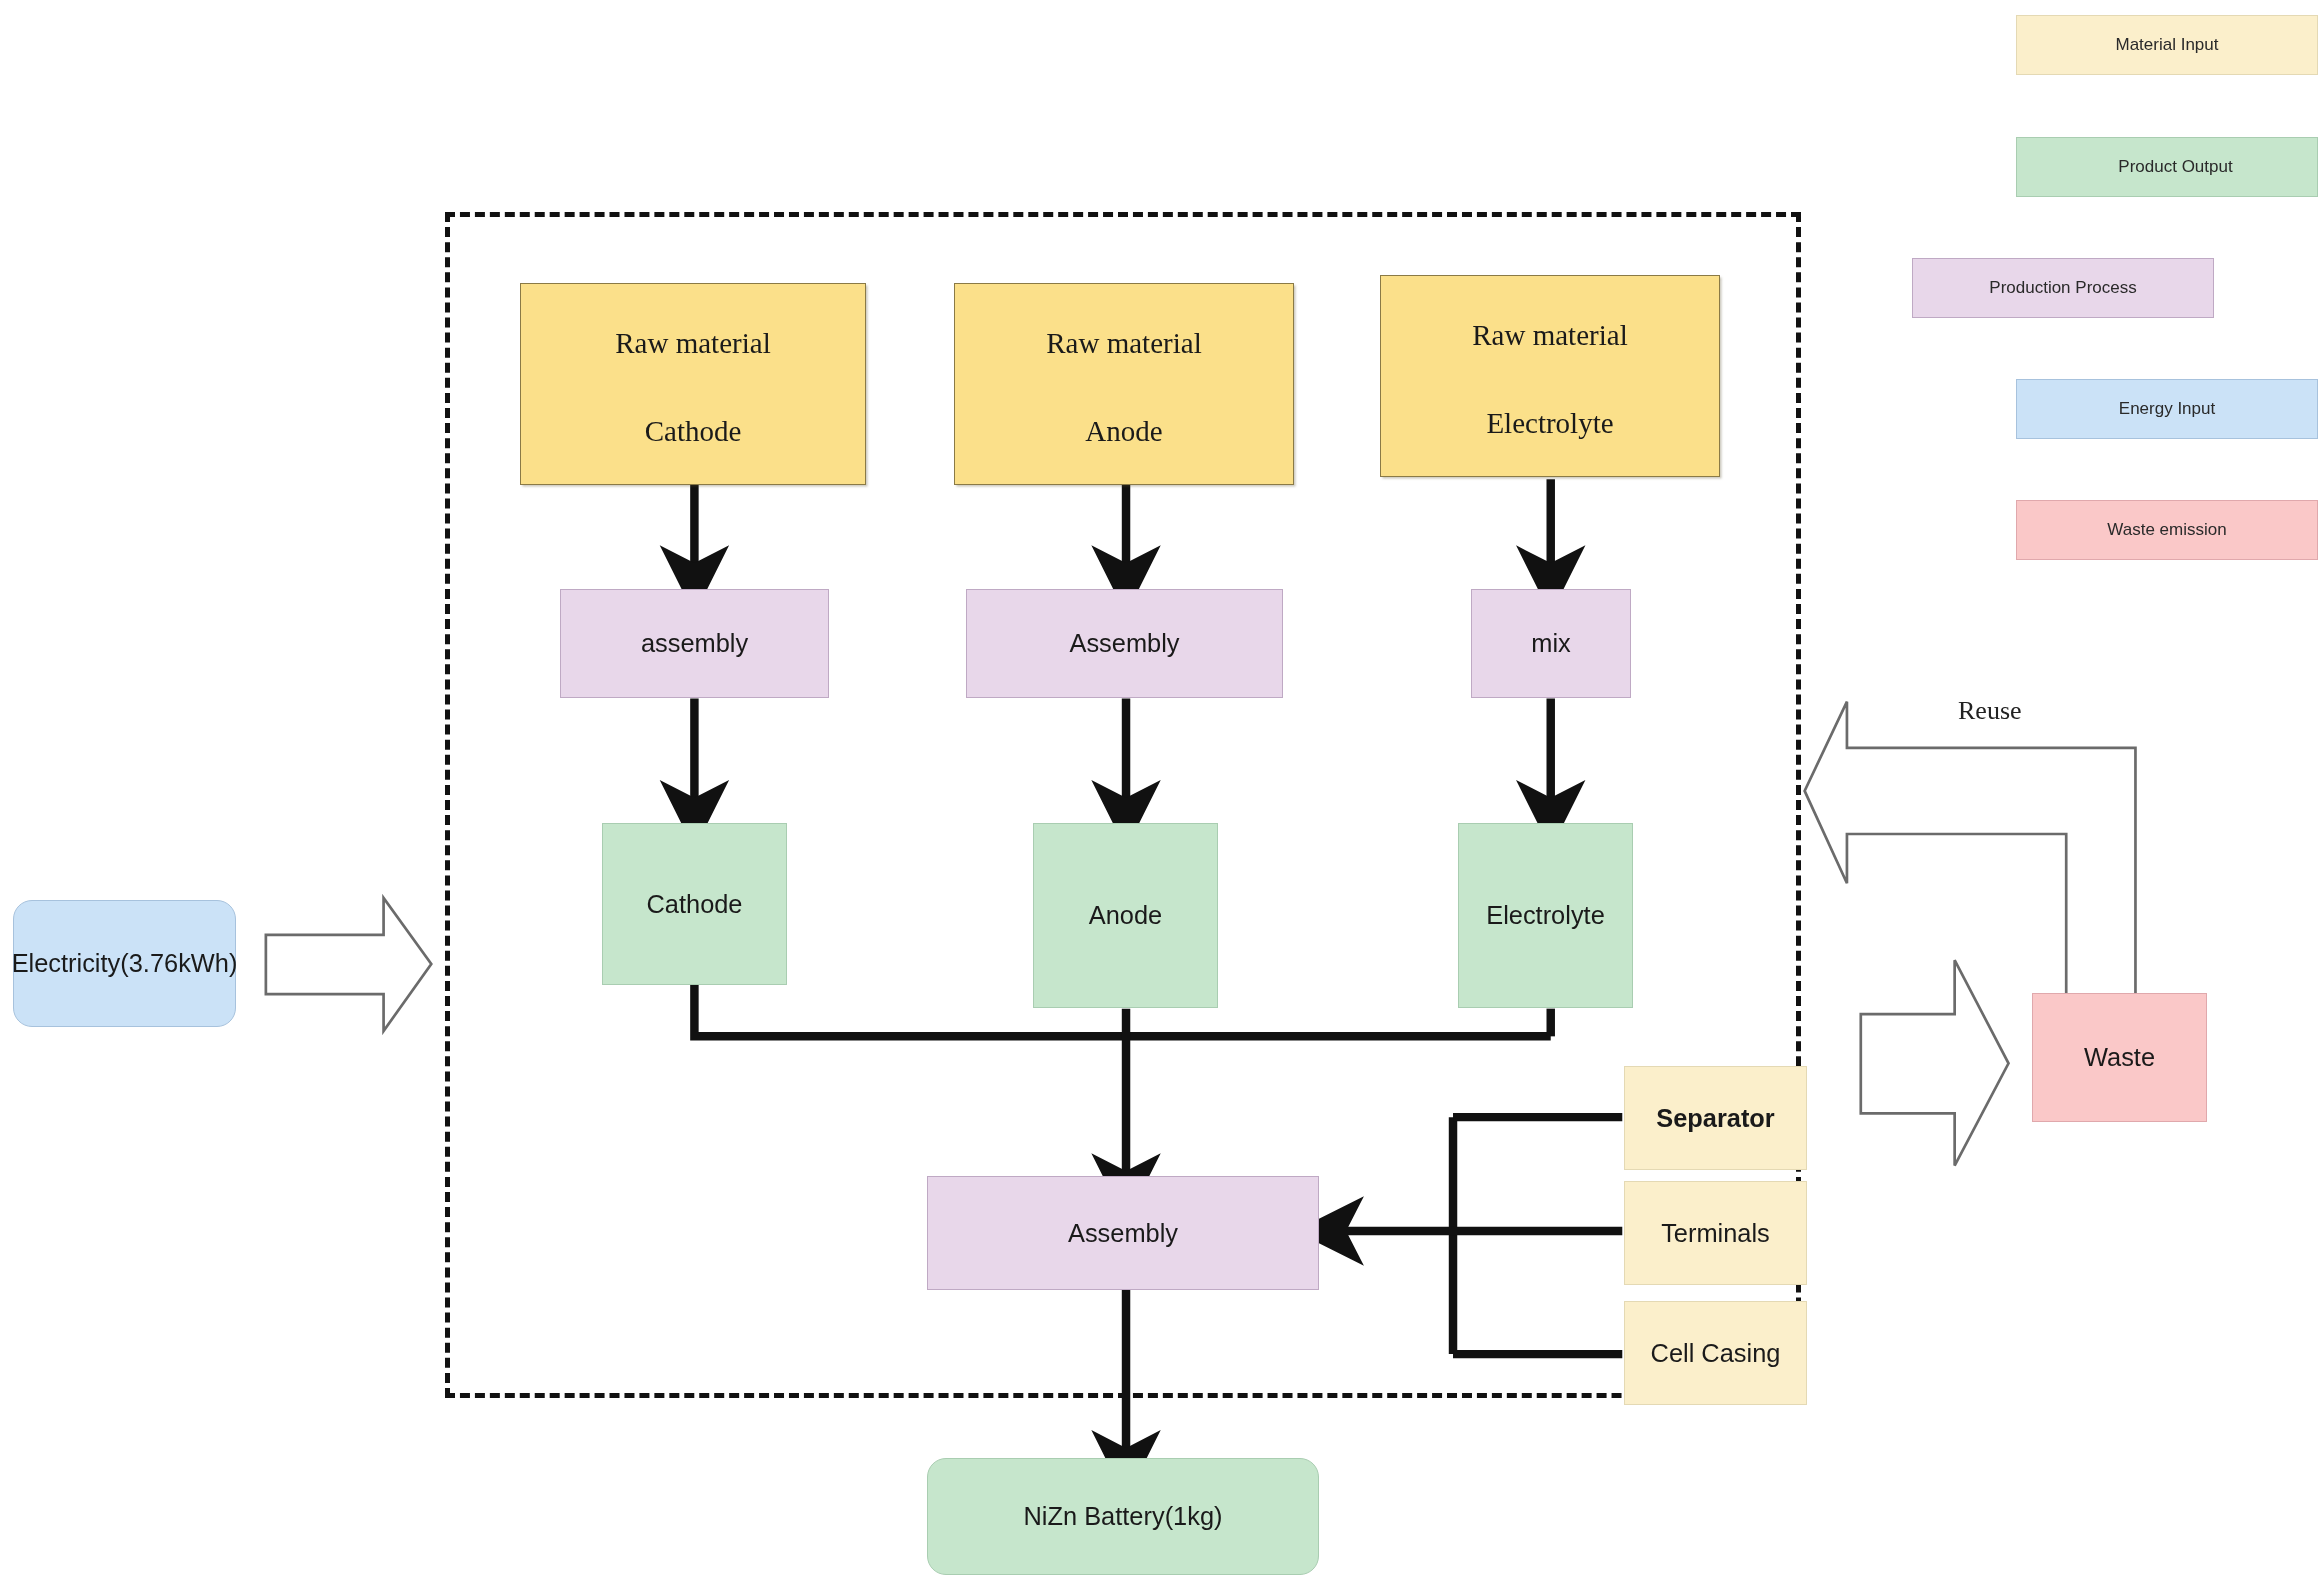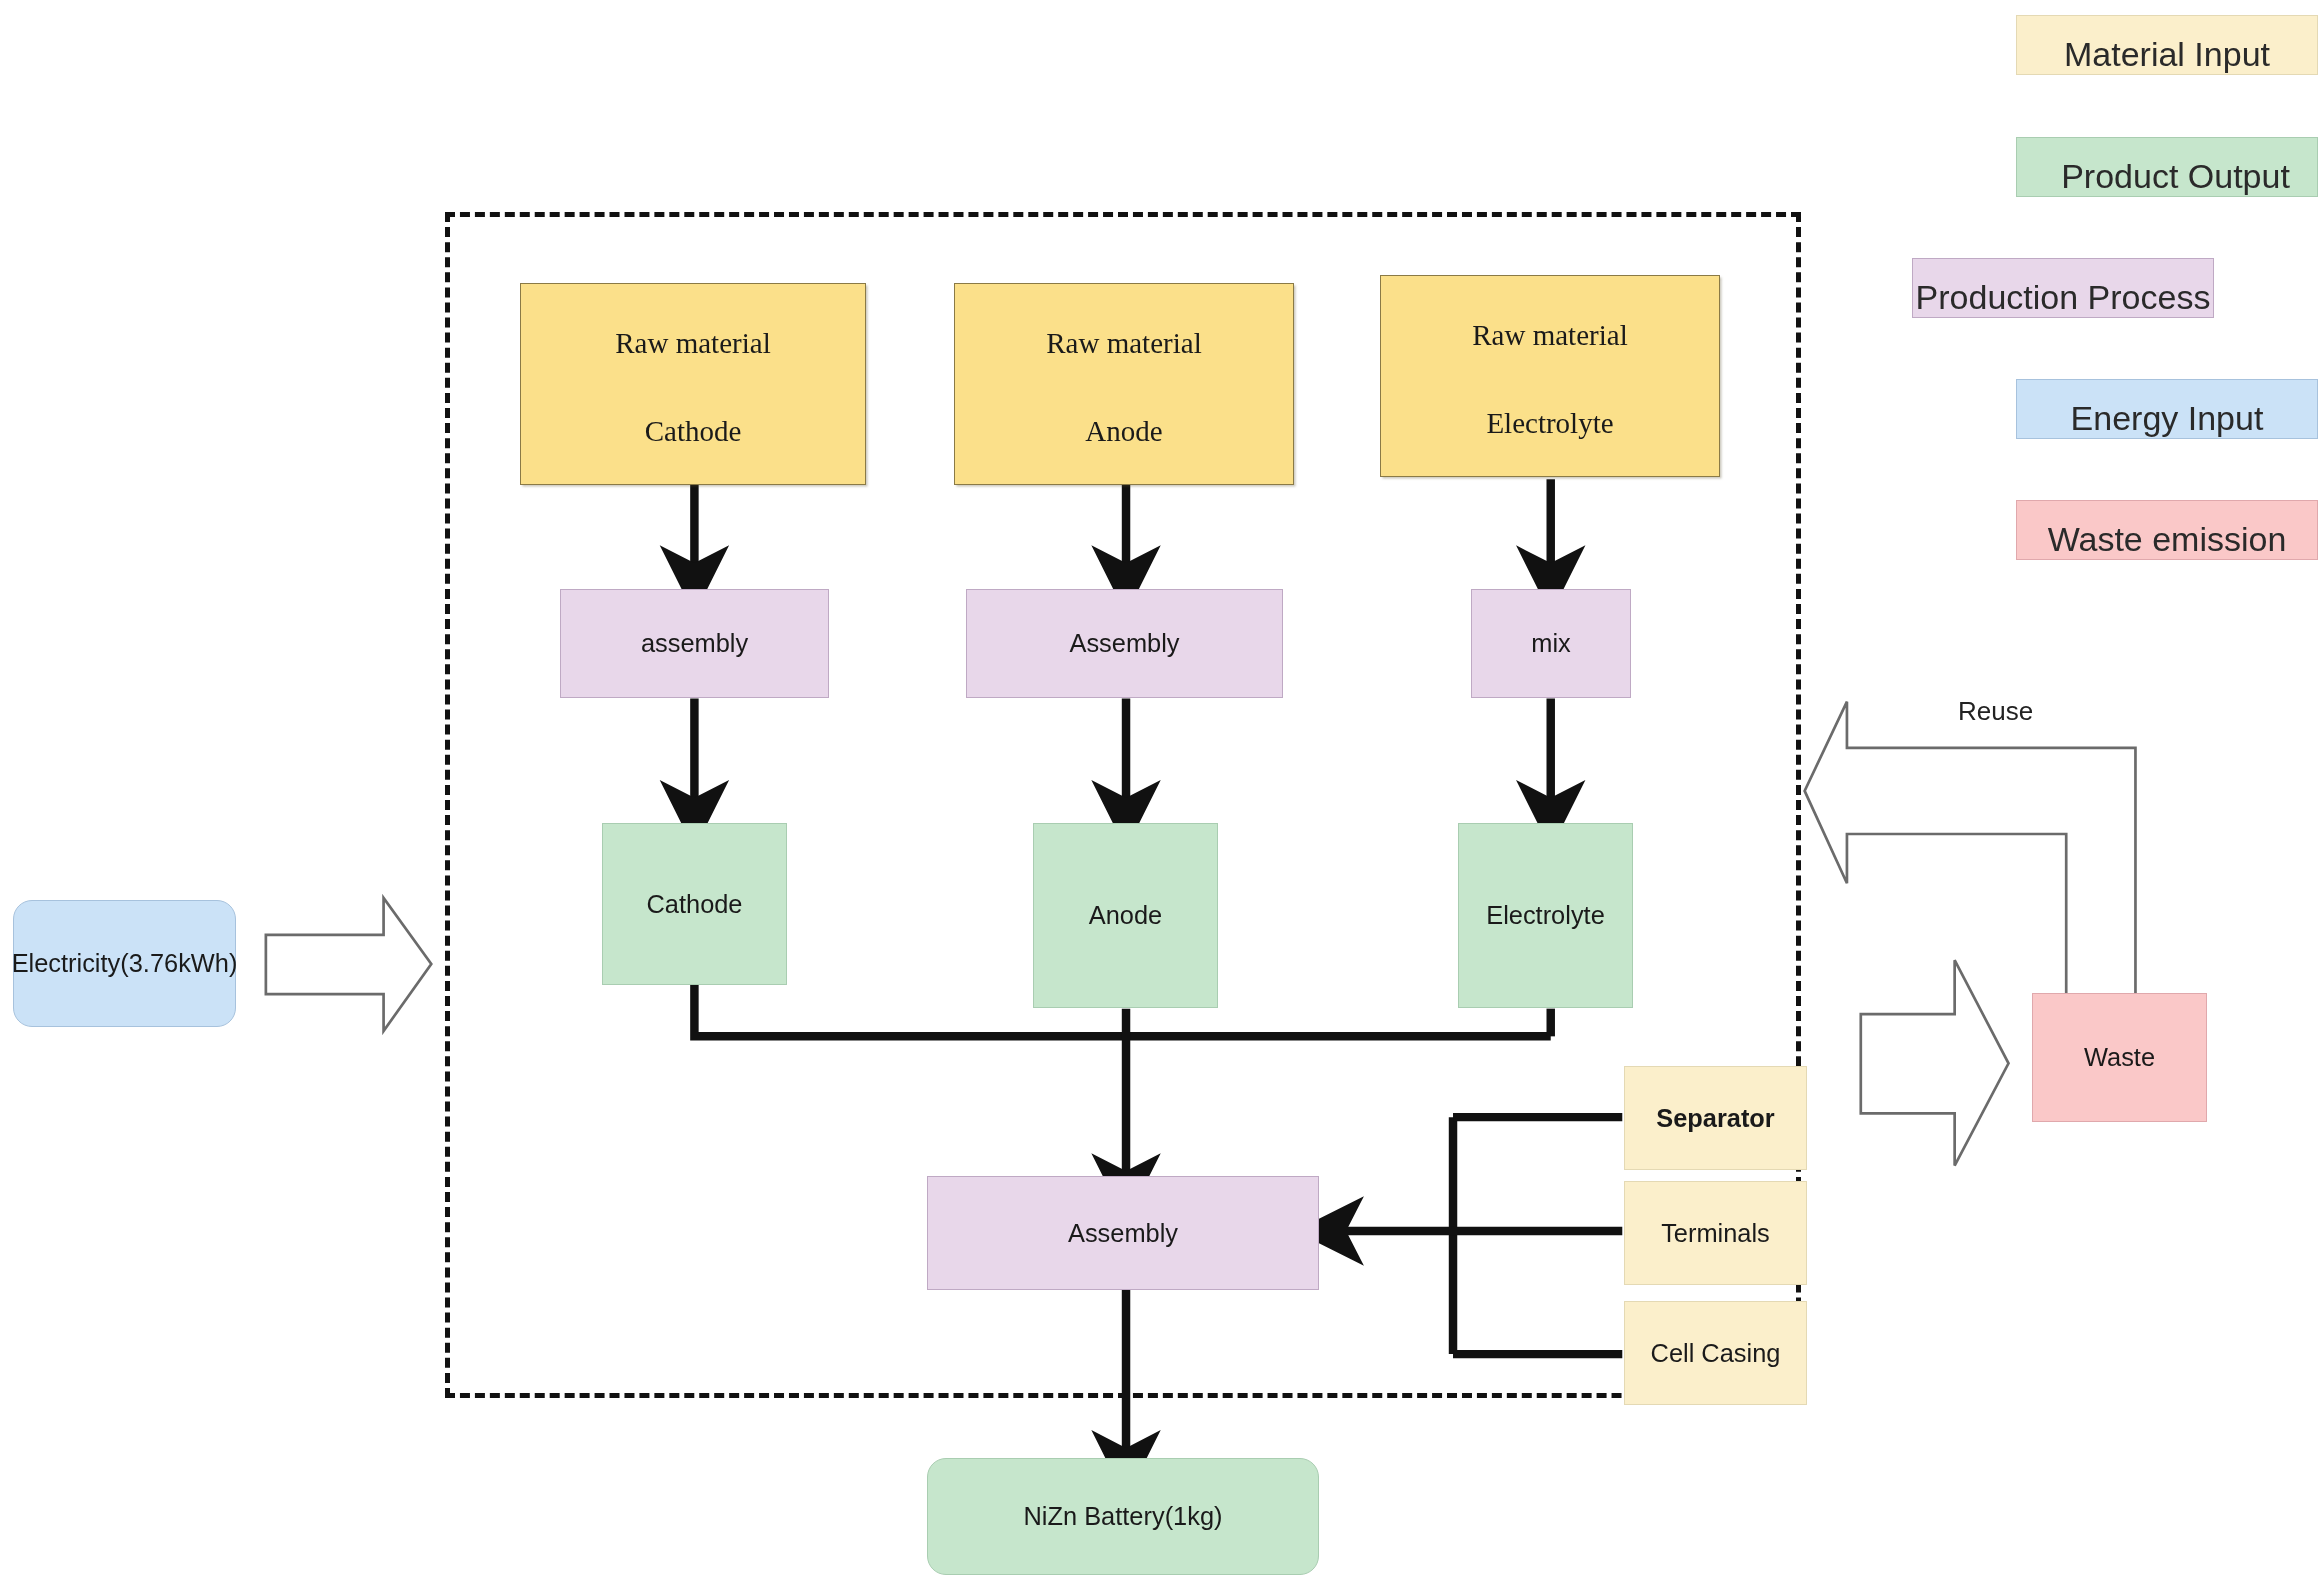--- a/index.html
+++ b/index.html
@@ -53,23 +53,23 @@
   }
   .waste {
     background: #FAC8C8;
     border: 1.5px solid #e0a8ac;
   }
   
   .legend-item {
     position: absolute;
     box-sizing: border-box;
     display: flex;
-    align-items: flex-end;
+    align-items: center;
     justify-content: center;
-    font-size: 34px;
+    font-size: 17px;
     color: #2a2a2a;
     font-family: "Liberation Sans", sans-serif;
   }
   
   #boundary {
     position: absolute;
     border: 5.4px dashed #111111;
     box-sizing: border-box;
   }
   
@@ -85,21 +85,21 @@
     position: absolute;
     left: 0; top: 0;
     width: 2319px;
     height: 1588px;
     pointer-events: none;
   }
   .lbl-reuse {
     position: absolute;
     font-size: 26px;
     color: #222;
-    font-family: Liberation Sans, sans-serif;
+    font-family: Liberation Serif, serif;
   }
 </style>
 </head>
 <body>
 
 <div id="canvas">
 
   <div id="boundary" style="left:445px; top:212px; width:1356px; height:1186px;"></div>
 
   <svg id="wires" viewBox="0 0 3013 2064">

